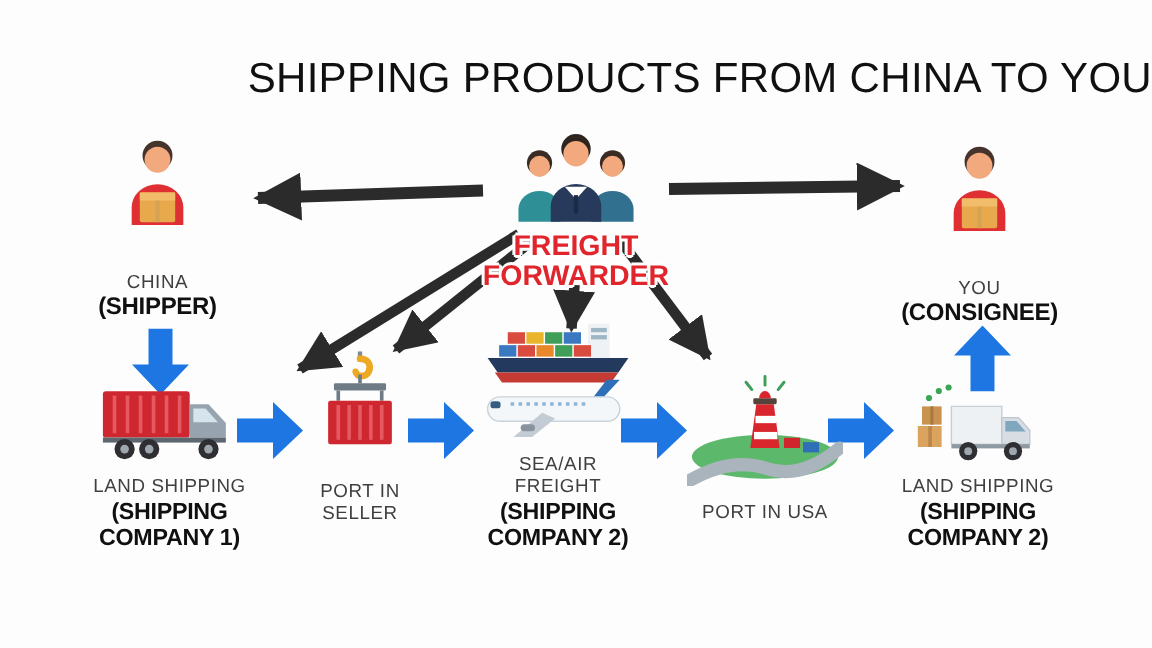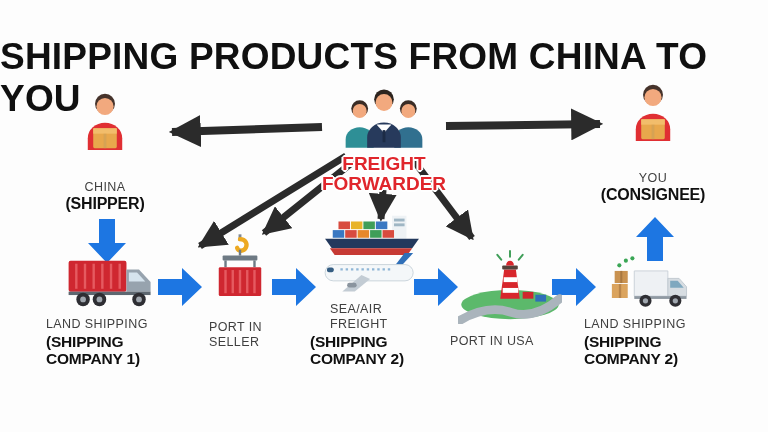--- a/index.html
+++ b/index.html
@@ -6,22 +6,22 @@
     --accent-blue:#1d76e2;
     --brand-red:#e0262c;
     --ink:#101010;
     --label-gray:#3f3f3f;
     --arrow-black:#2b2b2b;
   }
   *{box-sizing:border-box;margin:0;padding:0;}
   body{background:#e8e8e8;font-family:"Liberation Sans", sans-serif;}
   .canvas{position:relative;width:768px;height:432px;background:#fdfdfd;overflow:hidden;}
 
-  .title{position:absolute;top:36px;left:0;width:100%;text-align:left;
-         font-size:37px;font-weight:700;letter-spacing:.2px;color:var(--ink);}
+  .title{position:absolute;top:36px;left:0;width:100%;text-align:right;
+         font-size:28px;font-weight:400;letter-spacing:.2px;color:var(--ink);}
 
   .arrows{position:absolute;inset:0;z-index:1;}
   .arrows line{stroke:var(--arrow-black);}
   .arrows .ah-fill{fill:var(--arrow-black);}
 
   .node{position:absolute;display:flex;flex-direction:column;align-items:center;z-index:2;text-align:center;}
   .plain-label{font-size:12.5px;color:var(--label-gray);letter-spacing:.4px;font-weight:500;line-height:1.2;}
   .bold-label{font-size:16px;font-weight:800;color:var(--ink);line-height:1.12;letter-spacing:-.2px;}
 
   .ff-label{margin-top:2px;width:128px;font-size:19px;font-weight:800;line-height:1.05;
@@ -29,21 +29,21 @@
             text-shadow:-2px 0 0 #fff,2px 0 0 #fff,0 -2px 0 #fff,0 2px 0 #fff,
                         -1px -1px 0 #fff,1px 1px 0 #fff,-1px 1px 0 #fff,1px -1px 0 #fff;}
 
   .barrow{position:absolute;width:44px;height:38px;z-index:2;}
   .barrow svg{display:block;width:100%;height:100%;}
   .barrow polygon{fill:var(--accent-blue);}
   .barrow.down{transform:rotate(90deg);}
   .barrow.up{transform:rotate(-90deg);}
 
   .chain-icon{position:absolute;z-index:2;}
-  .chain-label{position:absolute;z-index:2;text-align:left;}
+  .chain-label{position:absolute;z-index:2;text-align:center;}
   .chain-label .plain-label{display:block;margin:0 auto;}
   .chain-label .bold-label{display:block;margin-top:1px;font-size:15.5px;}
   .wrap-narrow{width:62px;margin:0 auto;}
   .wrap-mid{width:84px;margin:0 auto;}
 </style>
 </head>
 <body>
 
 <div class="canvas">
 
@@ -92,21 +92,21 @@
         <circle cx="62" cy="14" r="10.5" fill="#2d241e"></circle>
         <circle cx="62" cy="17.5" r="9" fill="#f2a97e"></circle>
         <path d="M44,66 v-11 a18,16 0 0 1 36,0 v11 z" fill="#273a5c"></path>
         <path d="M62,50 l-8,-9 h16 z" fill="#ffffff"></path>
         <rect x="60.5" y="47" width="3" height="13" fill="#1c2b45"></rect>
       </svg>
     </span>
     <div class="ff-label">FREIGHT FORWARDER</div>
   </div>
 
-  <div class="node" style="left:588px;top:83px;width:130px;">
+  <div class="node" style="left:588px;top:96px;width:130px;">
     <span>
       <svg viewBox="0 0 60 64" width="56" height="58">
         <circle cx="30" cy="13" r="11" fill="#46332b"></circle>
         <circle cx="30" cy="16" r="9.5" fill="#f2a97e"></circle>
         <path d="M11,64 v-13 a19,17 0 0 1 38,0 v13 z" fill="#e02f33"></path>
         <rect x="17" y="40" width="26" height="22" rx="1.5" fill="#e8a84c"></rect>
         <rect x="17" y="40" width="26" height="6" fill="#f2bd6b"></rect>
         <rect x="28.5" y="46" width="3" height="16" fill="#caa05a" opacity="0.6"></rect>
       </svg>
     </span>

